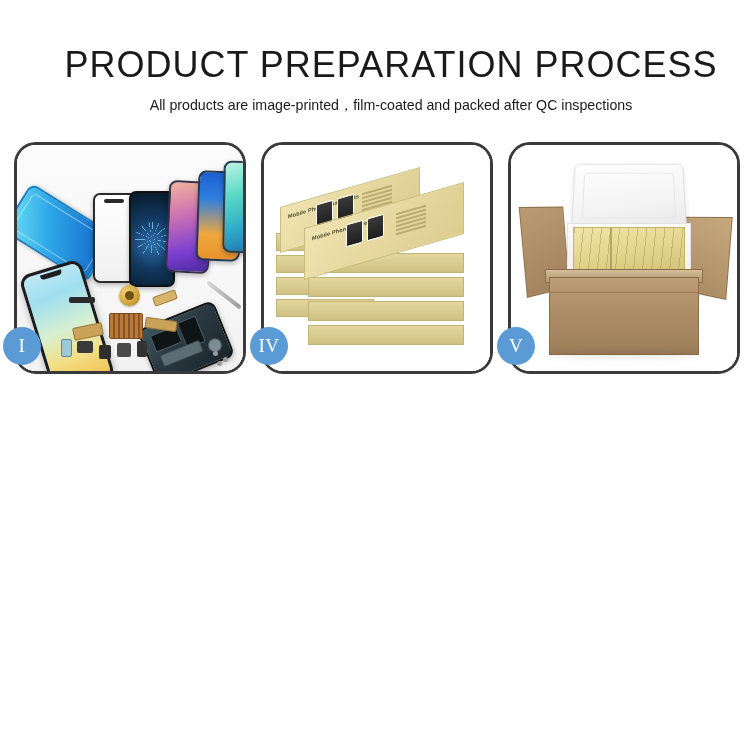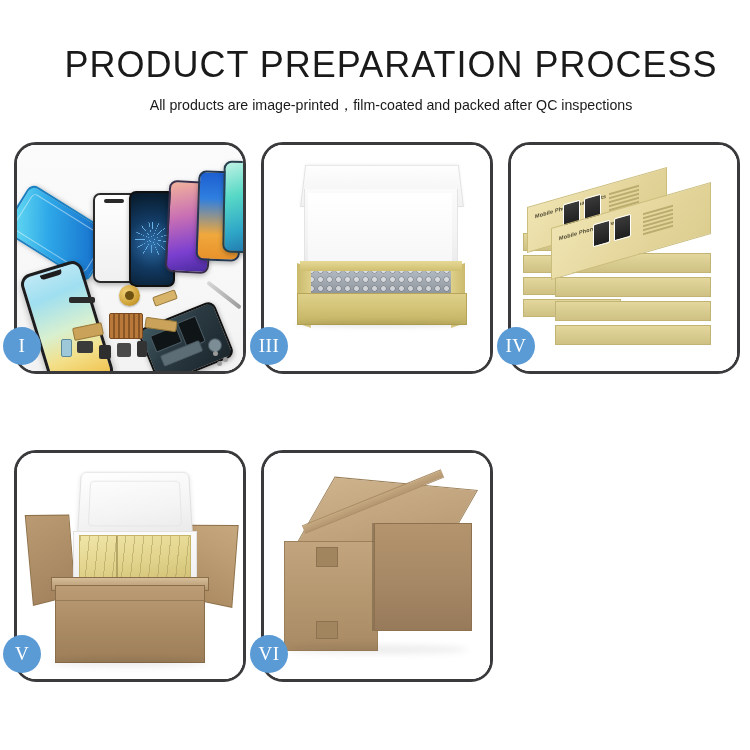--- a/index.html
+++ b/index.html
@@ -397,35 +397,20 @@
         <div class="sp5"></div>
         <div class="tweez"></div>
         <div class="screw1"></div>
         <div class="screw2"></div>
         <div class="screw3"></div>
       </div>
       <div class="badge">I</div>
     </div>
 
 
-    <div class="panel">
-      <div class="panel-inner">
-        <div class="p3-bg"></div>
-        <div class="b3-lidback"></div>
-        <div class="b3-inner"></div>
-        <div class="b3-foam"></div>
-        <div class="b3-bubble"></div>
-        <div class="b3-leftwall"></div>
-        <div class="b3-rightwall"></div>
-        <div class="b3-rim"></div>
-        <div class="b3-front"></div>
-        <div class="b3-shadow"></div>
-      </div>
-      <div class="badge">III</div>
-    </div>
 
     <div class="panel">
       <div class="panel-inner">
         <div class="p4-bg"></div>
         <div class="stackwrap">
 
           <div class="kb-side" style="left:6px;  top:74px;  width:96px; height:16px;"></div>
           <div class="kb-side" style="left:6px;  top:96px;  width:96px; height:16px;"></div>
           <div class="kb-side" style="left:6px;  top:118px; width:96px; height:16px;"></div>
           <div class="kb-side" style="left:6px;  top:140px; width:96px; height:16px;"></div>
@@ -477,29 +462,15 @@
         <div class="c5-foamlid"></div>
         <div class="c5-foambox"></div>
         <div class="c5-ybox"></div>
         <div class="c5-rim"></div>
         <div class="c5-body"></div>
         <div class="c5-shadow"></div>
       </div>
       <div class="badge">V</div>
     </div>
 
-    <div class="panel">
-      <div class="panel-inner">
-        <div class="p6-bg"></div>
-        <div class="c6-top"></div>
-        <div class="c6-tape"></div>
-        <div class="c6-left"></div>
-        <div class="c6-right"></div>
-        <div class="c6-edge"></div>
-        <div class="c6-seamT"></div>
-        <div class="c6-seamB"></div>
-        <div class="c6-shadow"></div>
-      </div>
-      <div class="badge">VI</div>
-    </div>
 
   </div>
 </div>
 
 </body></html>

